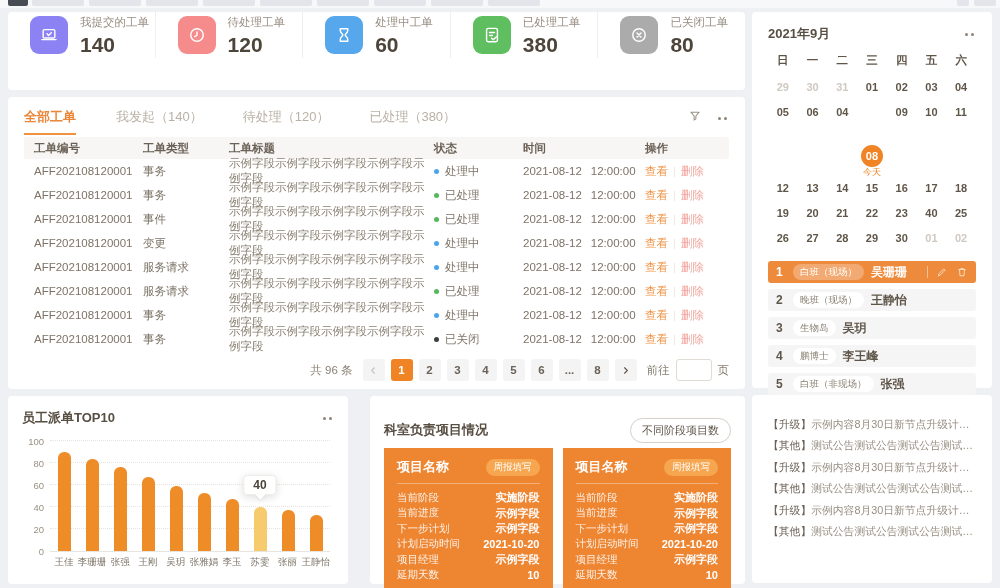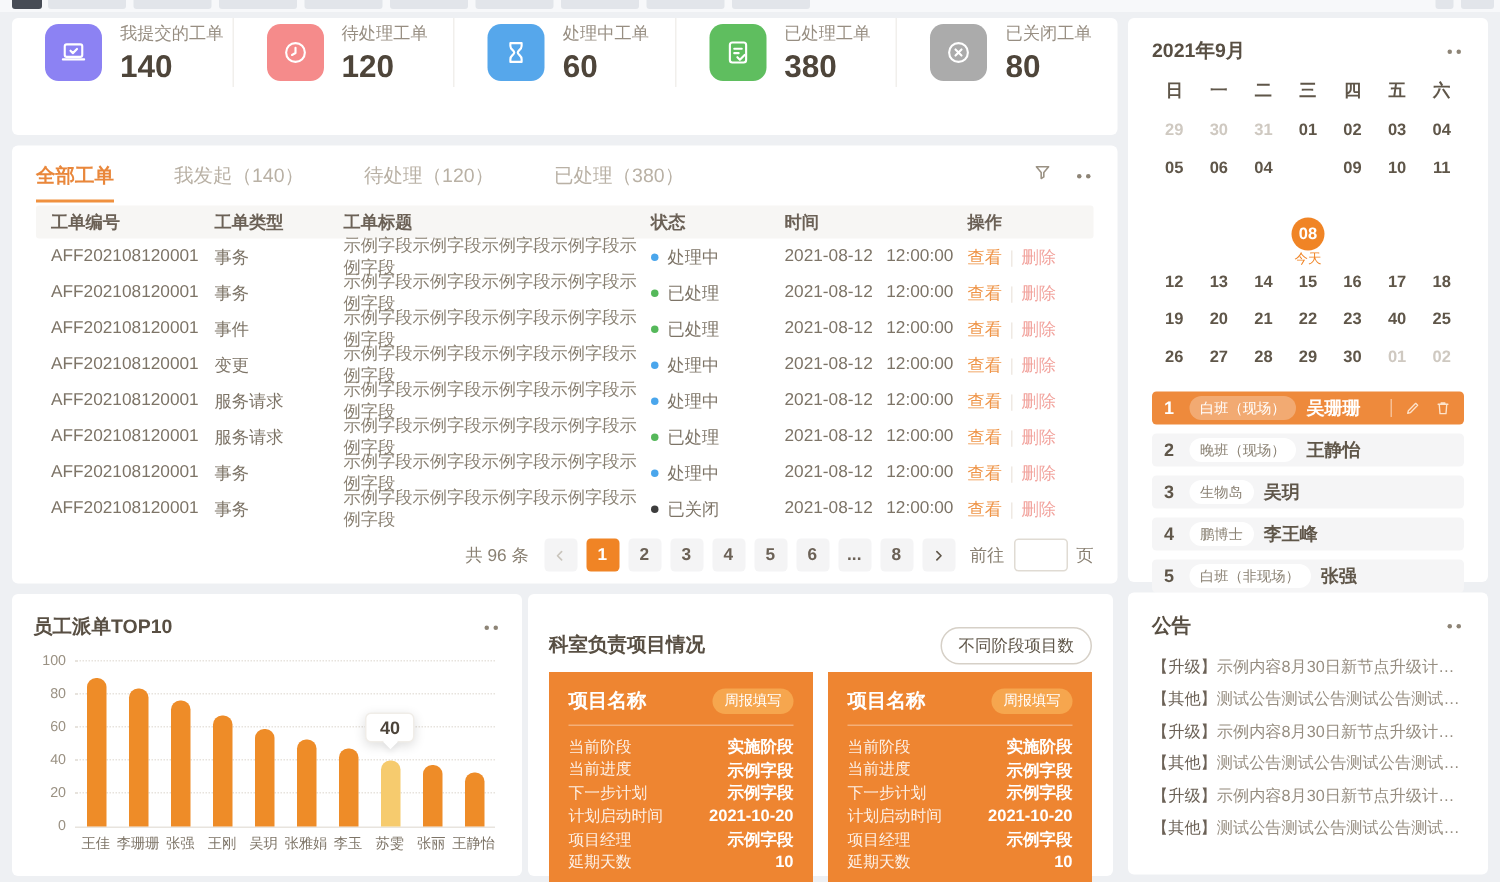--- a/index.html
+++ b/index.html
@@ -304,21 +304,21 @@
             <svg width="11" height="11" viewBox="0 0 24 24" fill="none" stroke="#5f5649" stroke-width="2.4" stroke-linecap="round" stroke-linejoin="round">
               <path d="M10 6l6 6-6 6"></path>
             </svg>
           </span>
           <span style="margin-left: 4px;">前往</span>
           <input class="goto-input" style="">
           <span>页</span>
         </div>
     </div>
 
-    <div style="display:flex; gap:4px;">
+    <div style="display:flex; gap:22px;">
       <div class="panel chart-panel">
         <div class="panel-head">
           <span class="panel-title">员工派单TOP10</span>
           <span class="dots">
               <i></i>
               <i></i>
             </span>
         </div>
         <div class="chart" id="chart">
             <span class="ylab" style="bottom: 0px; transform: translateY(50%);">0</span>
@@ -620,27 +620,20 @@
           </div>
           <div class="srow">
             <span class="snum">6</span>
             <span class="stag">晚班（非现场）</span>
             <span class="sname">王佳</span>
           </div>
         </div>
     </div>
 
     <div class="panel ann-panel">
-      <div class="panel-head">
-        <span class="panel-title">公告</span>
-        <span class="dots">
-            <i></i>
-            <i></i>
-          </span>
-      </div>
       <div class="ann-list" id="ann-list">
           <div class="ann-item">
             <span class="ann-prefix">【升级】</span>
             <span class="ann-text">示例内容8月30日新节点升级计划通知</span>
           </div>
           <div class="ann-item">
             <span class="ann-prefix">【其他】</span>
             <span class="ann-text">测试公告测试公告测试公告测试公告测试公告</span>
           </div>
           <div class="ann-item">

